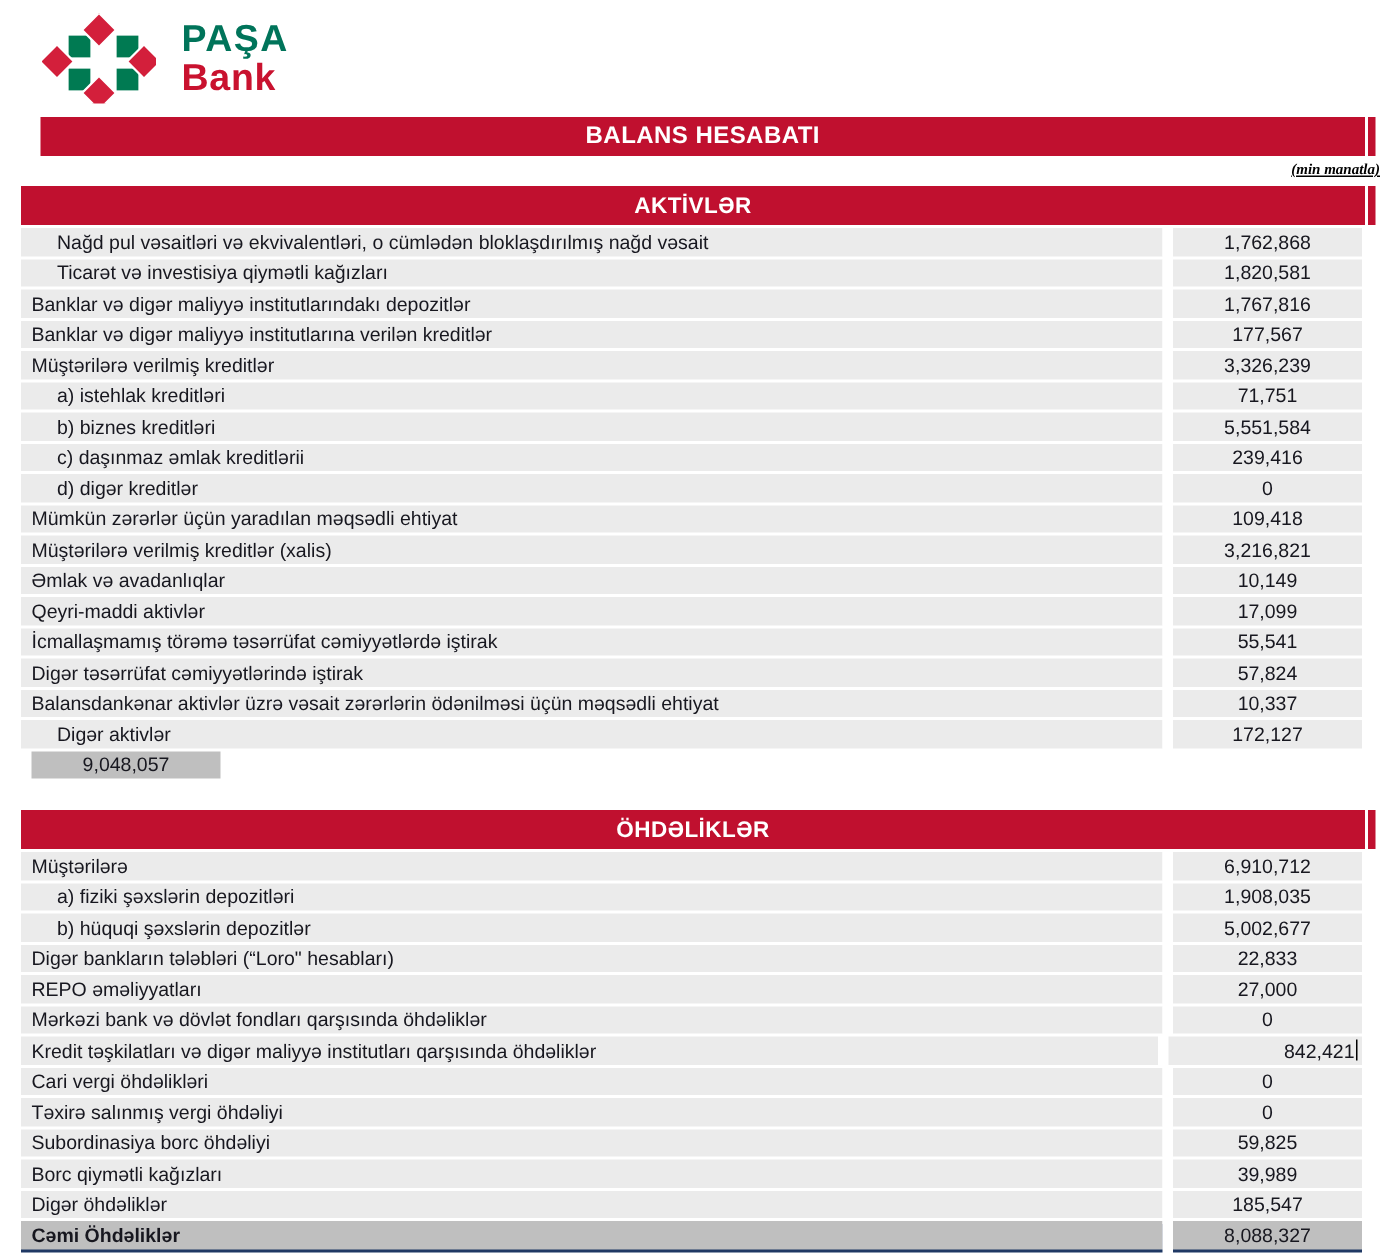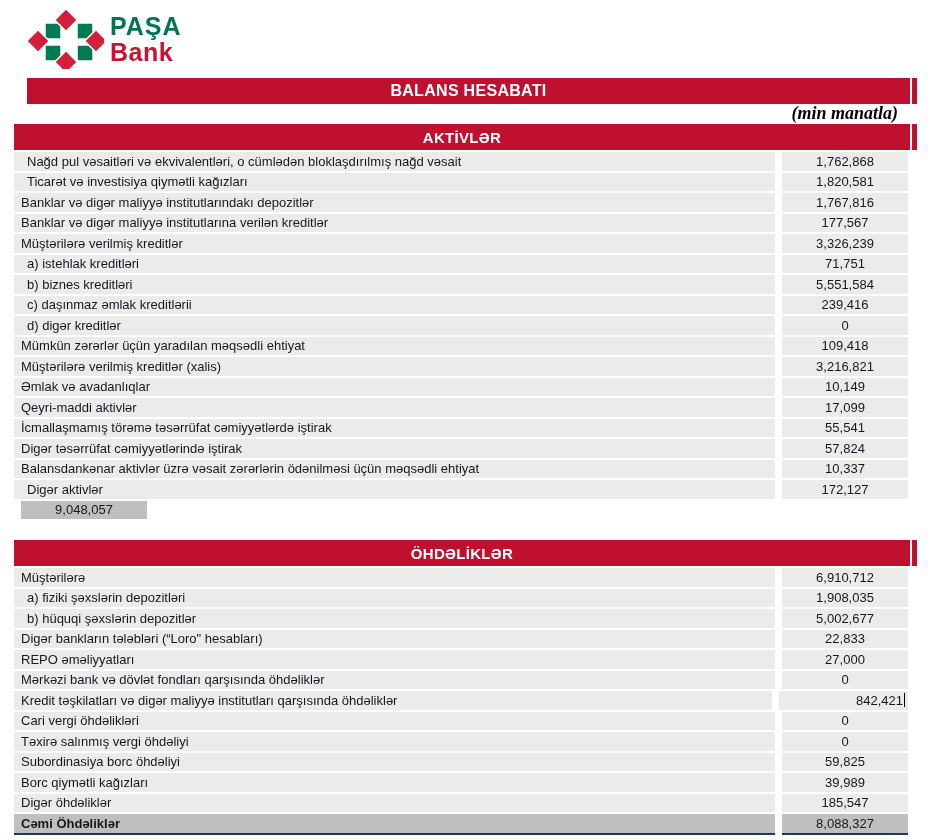--- a/index.html
+++ b/index.html
@@ -4,54 +4,54 @@
 <style>
   html,body{margin:0;padding:0;background:#fff;}
   body{
     width:928px;height:840px;position:relative;overflow:hidden;
     font-family:"Liberation Sans",sans-serif;color:#17171f;
     -webkit-font-smoothing:antialiased;
   }
   .page{position:absolute;inset:0;}
 
   
-  .brand{display:flex;align-items:center;gap:6px;margin:8px 0 0 28px;height:62px;}
+  .brand{display:flex;align-items:center;gap:17px;margin:8px 0 0 28px;height:62px;}
   .brand svg{display:block;}
   .brand-text{display:flex;flex-direction:column;justify-content:center;line-height:1.0;}
   .brand-line1{font-size:25px;font-weight:bold;letter-spacing:1px;color:var(--brand-green,#00745A);}
   .brand-line2{font-size:25px;font-weight:bold;letter-spacing:0.5px;color:var(--brand-red,#C9122F);margin-top:1px;}
 
   
   .band{display:flex;height:26px;margin:0 11px 0 14px;}
   .band-main{
     flex:1;background:var(--accent-red,#C0102F);color:#fff;
     display:flex;align-items:center;justify-content:center;
     font-weight:bold;font-size:16px;letter-spacing:0.3px;
   }
   .band-gap{width:2px;background:#fff;}
   .band-sliver{width:5px;background:var(--accent-red,#C0102F);}
   .title-band{margin-top:8px;margin-left:27px;}
   .section-band .band-main{font-size:15px;}
 
   
   .unit-note{
-    margin:2px 30px 3px 0;text-align:right;
+    margin:2px 8px 3px 0;text-align:right;
     font-family:"Liberation Serif",serif;font-style:italic;font-weight:bold;
-    font-size:18px;color:#000;height:15px;line-height:15px;
+    font-size:10px;color:#000;height:15px;line-height:15px;text-decoration:underline;
   }
 
   
   .rows{margin-top:2px;}
   .row{
     display:flex;align-items:stretch;height:18.5px;margin:0 20px 2px 14px;
     font-size:13px;
   }
   .cell{display:flex;align-items:center;background:var(--row-bg,#EBEBEB);}
   .label-cell{flex:1;padding-left:7px;white-space:nowrap;overflow:hidden;}
-  .row.indent .label-cell{padding-left:13px;}
+  .row.indent .label-cell{padding-left:24px;}
   .colgap{width:7px;background:#fff;}
   .value-cell{width:126px;justify-content:center;font-size:13px;}
   .value-cell.editing{justify-content:flex-end;padding-right:3px;}
   .caret{display:inline-block;width:1px;height:14px;background:#000;margin-left:1px;}
 
   
   .row.total{margin-top:0;}
   .row.total .cell{background:var(--total-row-bg,#BFBFBF);}
   .row.total .label-cell{font-weight:bold;}
   .row.total.underlined .cell{box-shadow:0 2px 0 0 var(--total-underline,#1F3864);}

